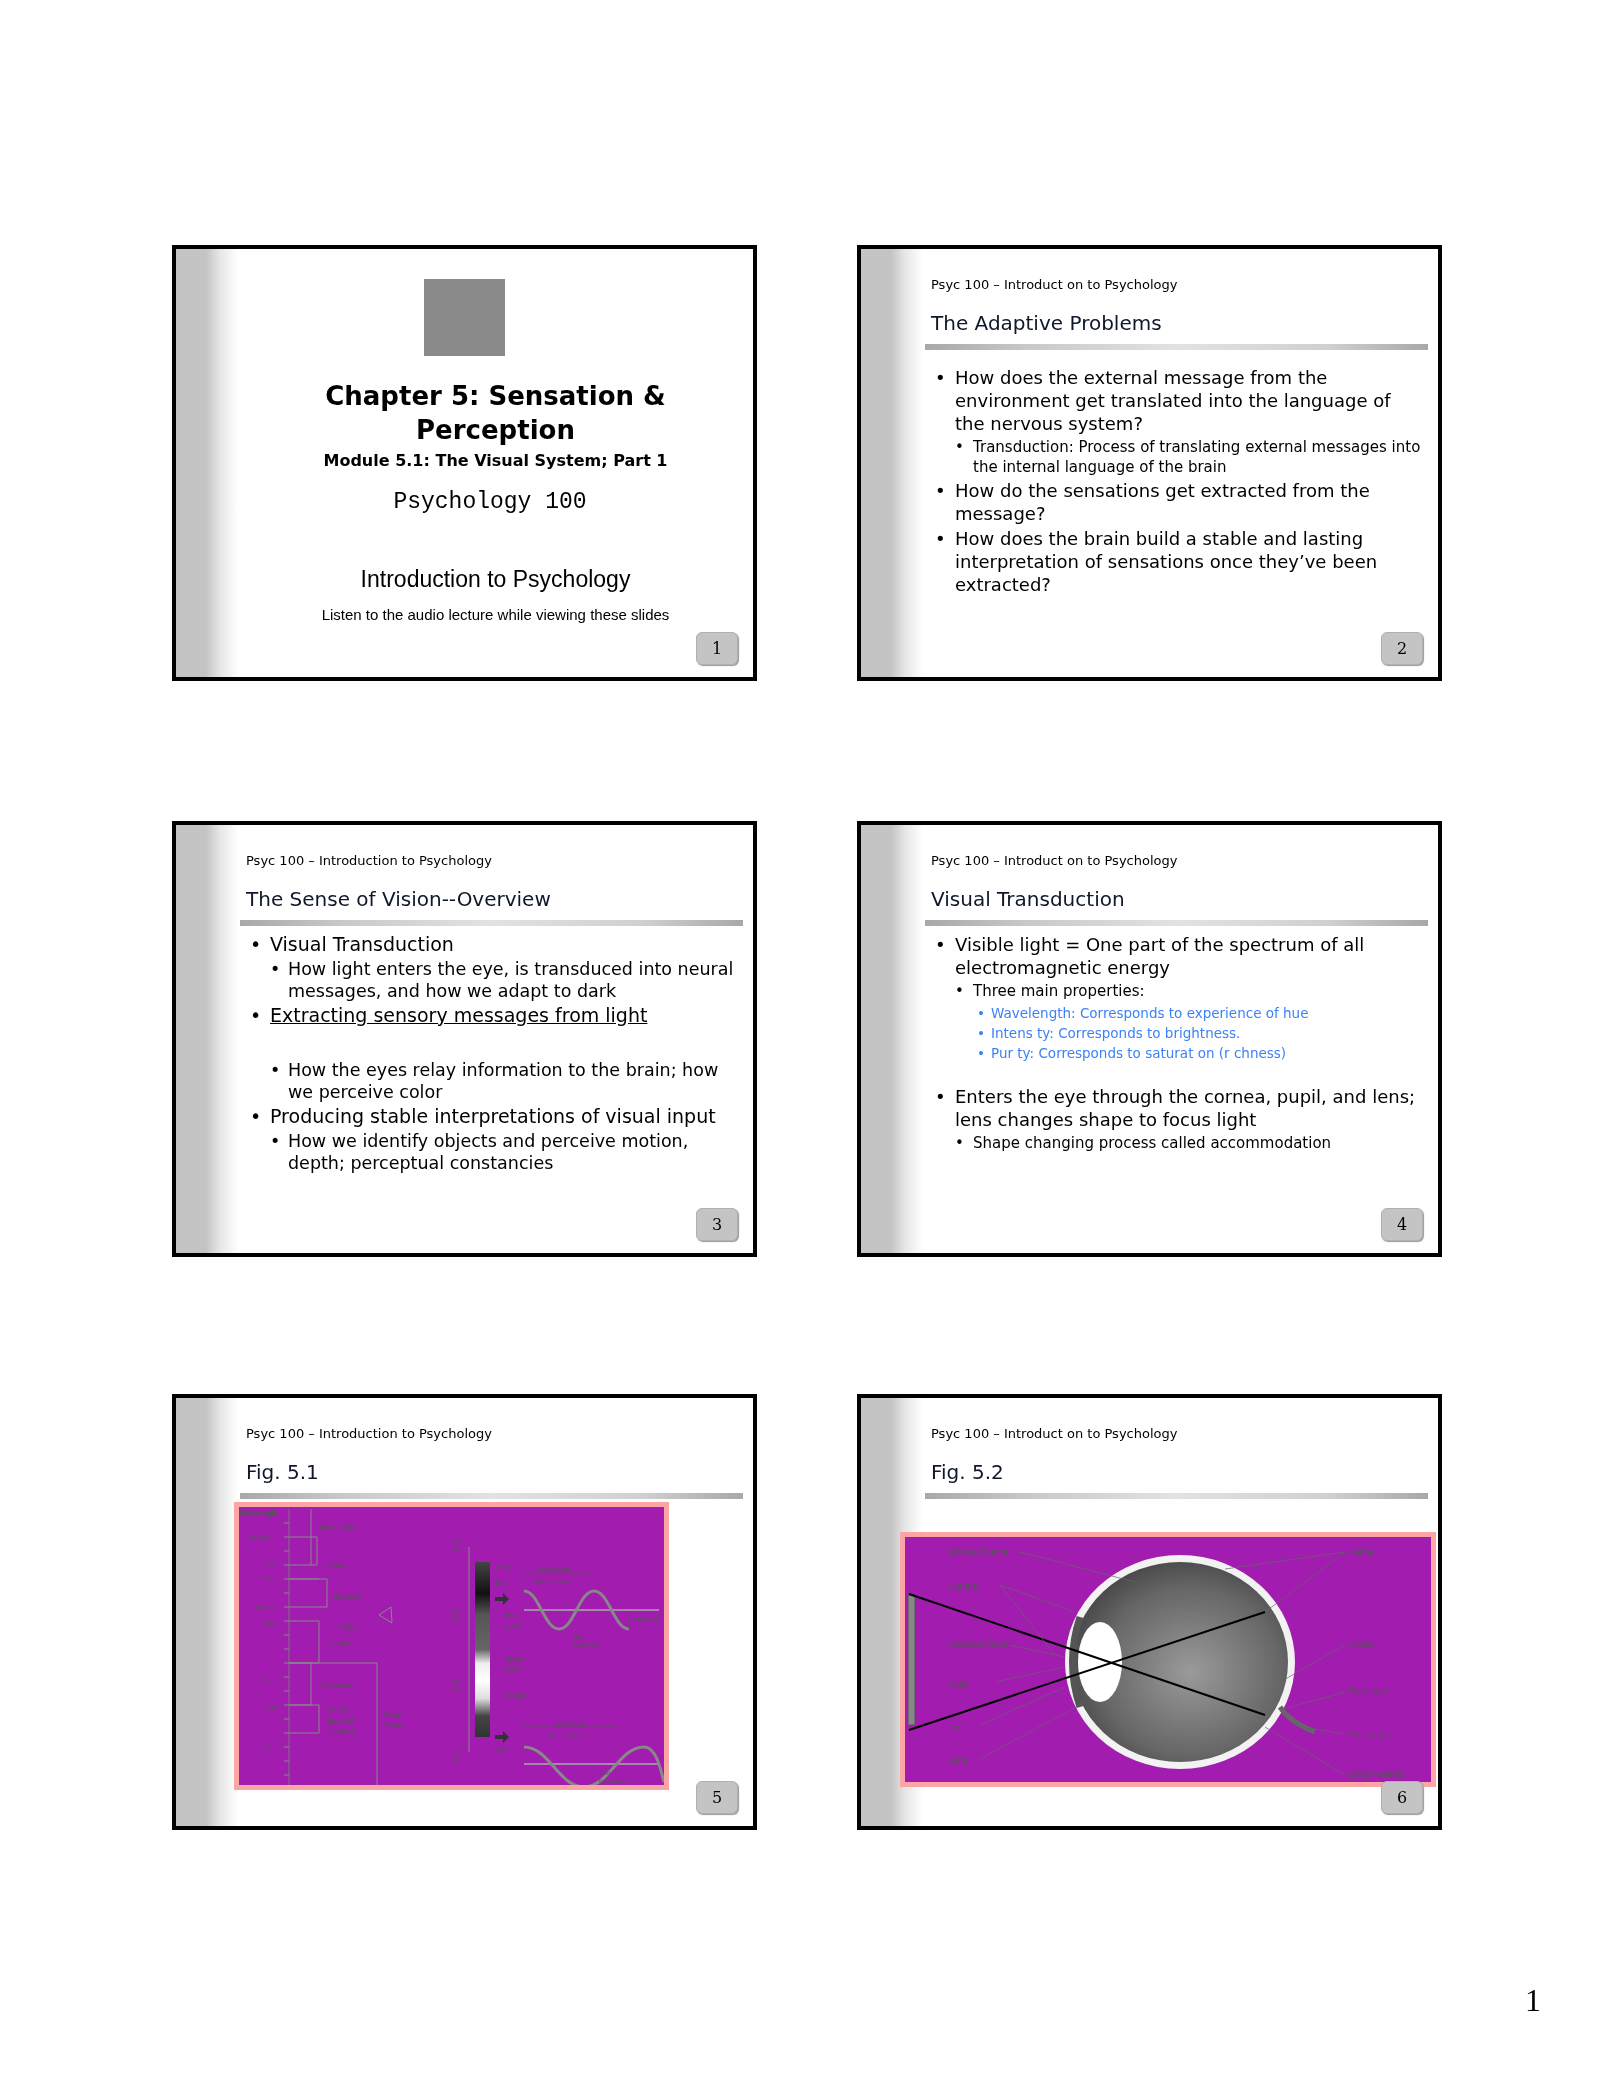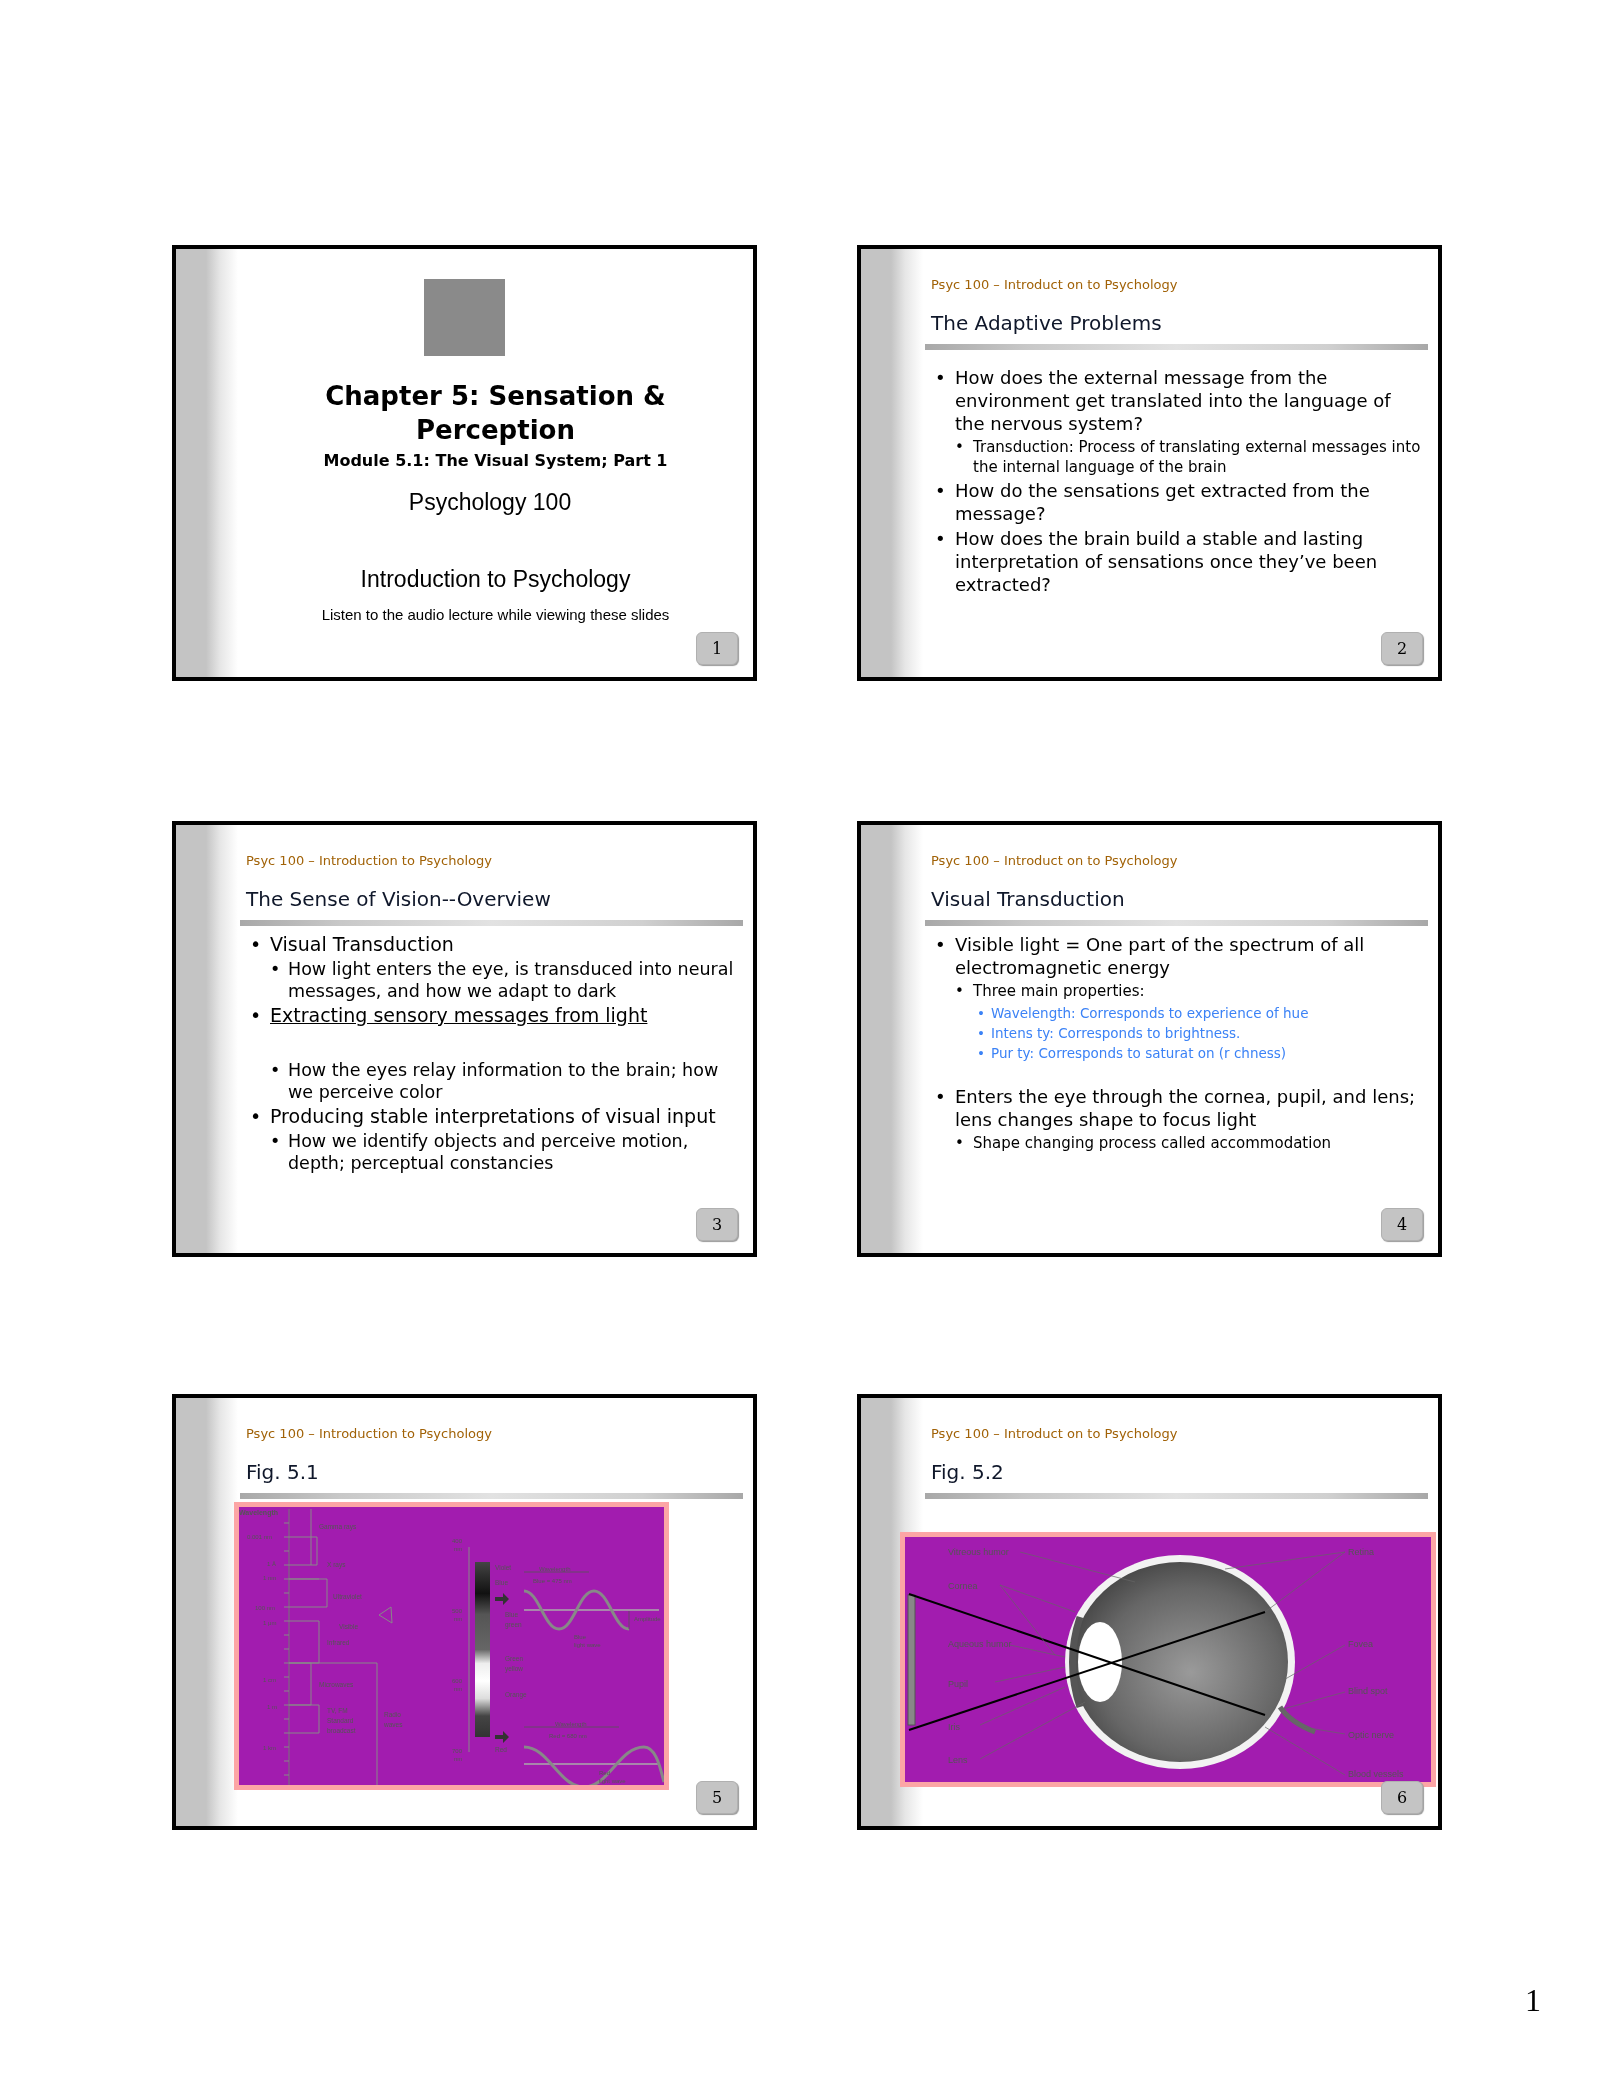--- a/index.html
+++ b/index.html
@@ -10,21 +10,21 @@
   .slide {
     position:absolute; width:577px; height:428px;
     border:4px solid #000; background:#fff; overflow:hidden;
     box-sizing:content-box;
   }
   .slide .stripe {
     position:absolute; left:0; top:0; bottom:0; width:62px;
     background:linear-gradient(to right,#c4c4c4 0px,#c4c4c4 30px,#e6e6e6 44px,#ffffff 62px);
   }
   .slide .header {
-    position:absolute; left:70px; top:28px; font-size:13px; color:#a16207;
+    position:absolute; left:70px; top:28px; font-size:13px; color:#000000;
     white-space:nowrap;
   }
   .slide .title {
     position:absolute; left:70px; top:62px; font-size:20px; color:#0f172a;
     white-space:nowrap;
   }
   .slide .divider {
     position:absolute; left:64px; right:10px; top:95px; height:6px;
     background:linear-gradient(to right,#a8a8a8 0%,#c8c8c8 20%,#e2e2e2 50%,#d0d0d0 80%,#a8a8a8 100%);
   }
@@ -40,21 +40,21 @@
   .b1::before { content:"•"; position:absolute; left:2px; top:0; }
   .b2 { position:relative; padding-left:20px; margin-left:20px; font-size:15.5px; line-height:20px; margin-bottom:2px; }
   .b2::before { content:"•"; position:absolute; left:2px; top:0; }
   .b3 { position:relative; padding-left:14px; margin-left:44px; font-size:13.5px; line-height:20px; color:#3b82f6; }
   .b3::before { content:"•"; position:absolute; left:0; top:0; }
 
   
   .logo { position:absolute; left:248px; top:30px; width:81px; height:77px; background:#8a8a8a; }
   .t-title { position:absolute; left:62px; right:0; top:130px; text-align:center; font-weight:bold; font-size:26px; line-height:34px; }
   .t-module { position:absolute; left:62px; right:0; top:202px; text-align:center; font-weight:bold; font-size:16px; }
-  .t-course { position:absolute; left:62px; right:11px; top:240px; text-align:center; font-family:Liberation Sans, sans-serif; font-size:23px; }
+  .t-course { position:absolute; left:62px; right:11px; top:240px; text-align:center; font-family:Liberation Mono, monospace; font-size:23px; }
   .t-intro { position:absolute; left:62px; right:0; top:285px; text-align:center; font-family:"Liberation Sans", sans-serif; font-size:23px;margin-top:32px; }
   .t-listen { position:absolute; left:62px; right:0; top:357px; text-align:center; font-family:"Liberation Sans", sans-serif; font-size:15px; }
 
   .figbox { position:absolute; border:5px solid #fca5a5; background:#a21caf; overflow:hidden; }
   .fig-svg text { font-family:"Liberation Sans", sans-serif; fill:#555; }
 
   .pagenum { position:absolute; left:1525px; top:1982px; font-family:"Liberation Serif", serif; font-size:32px; }
 </style>
 </head>
 <body>

